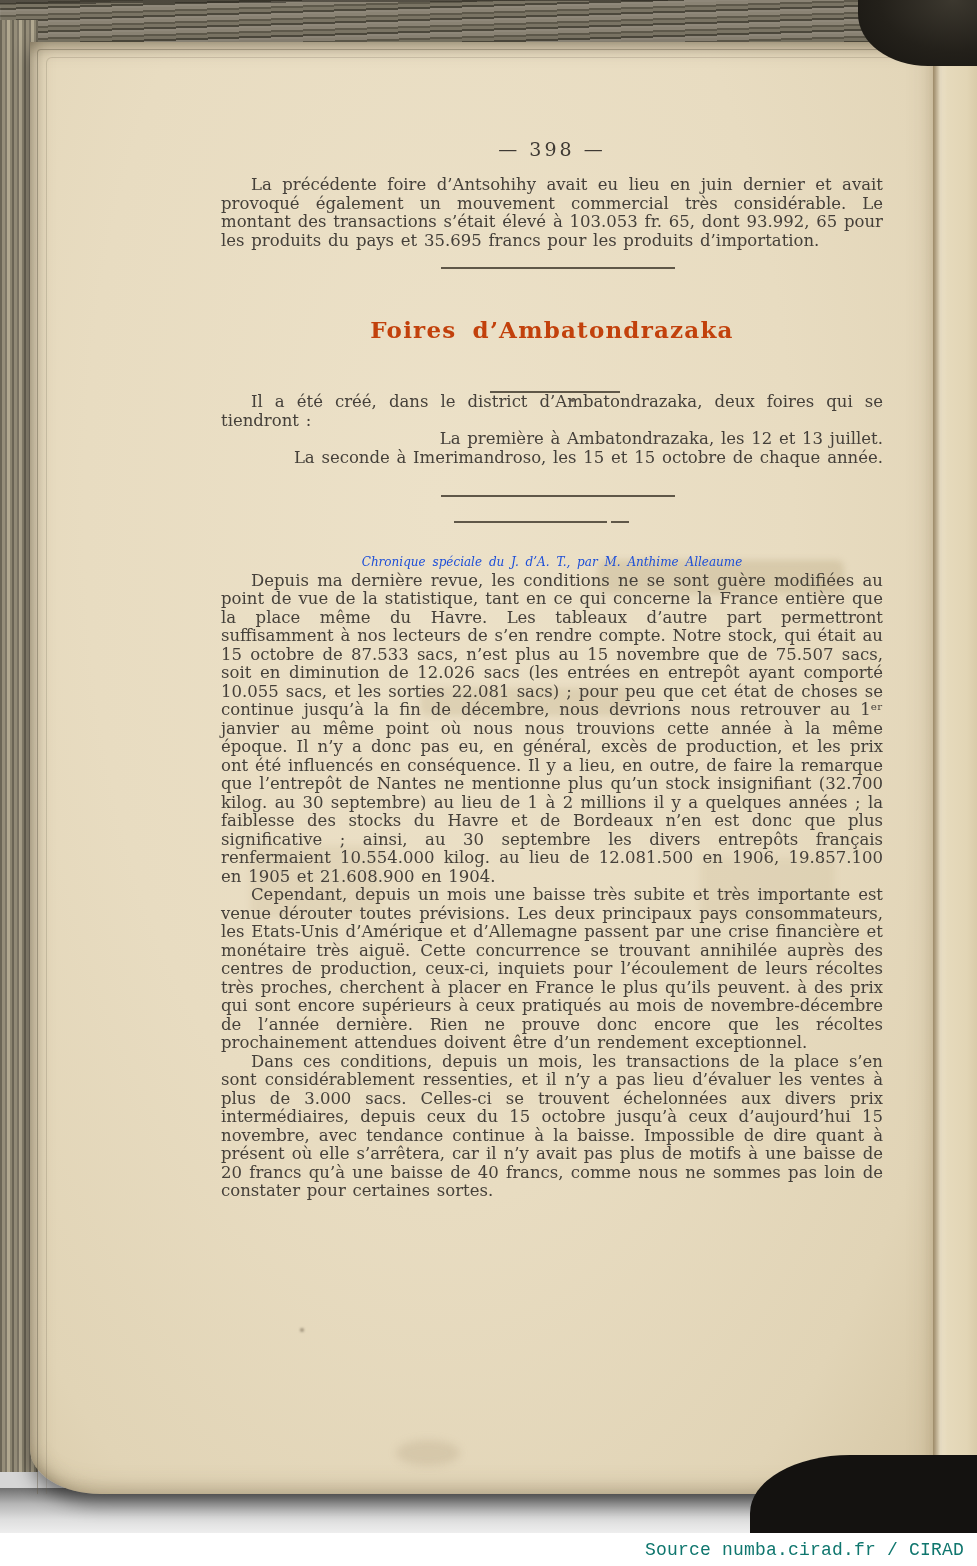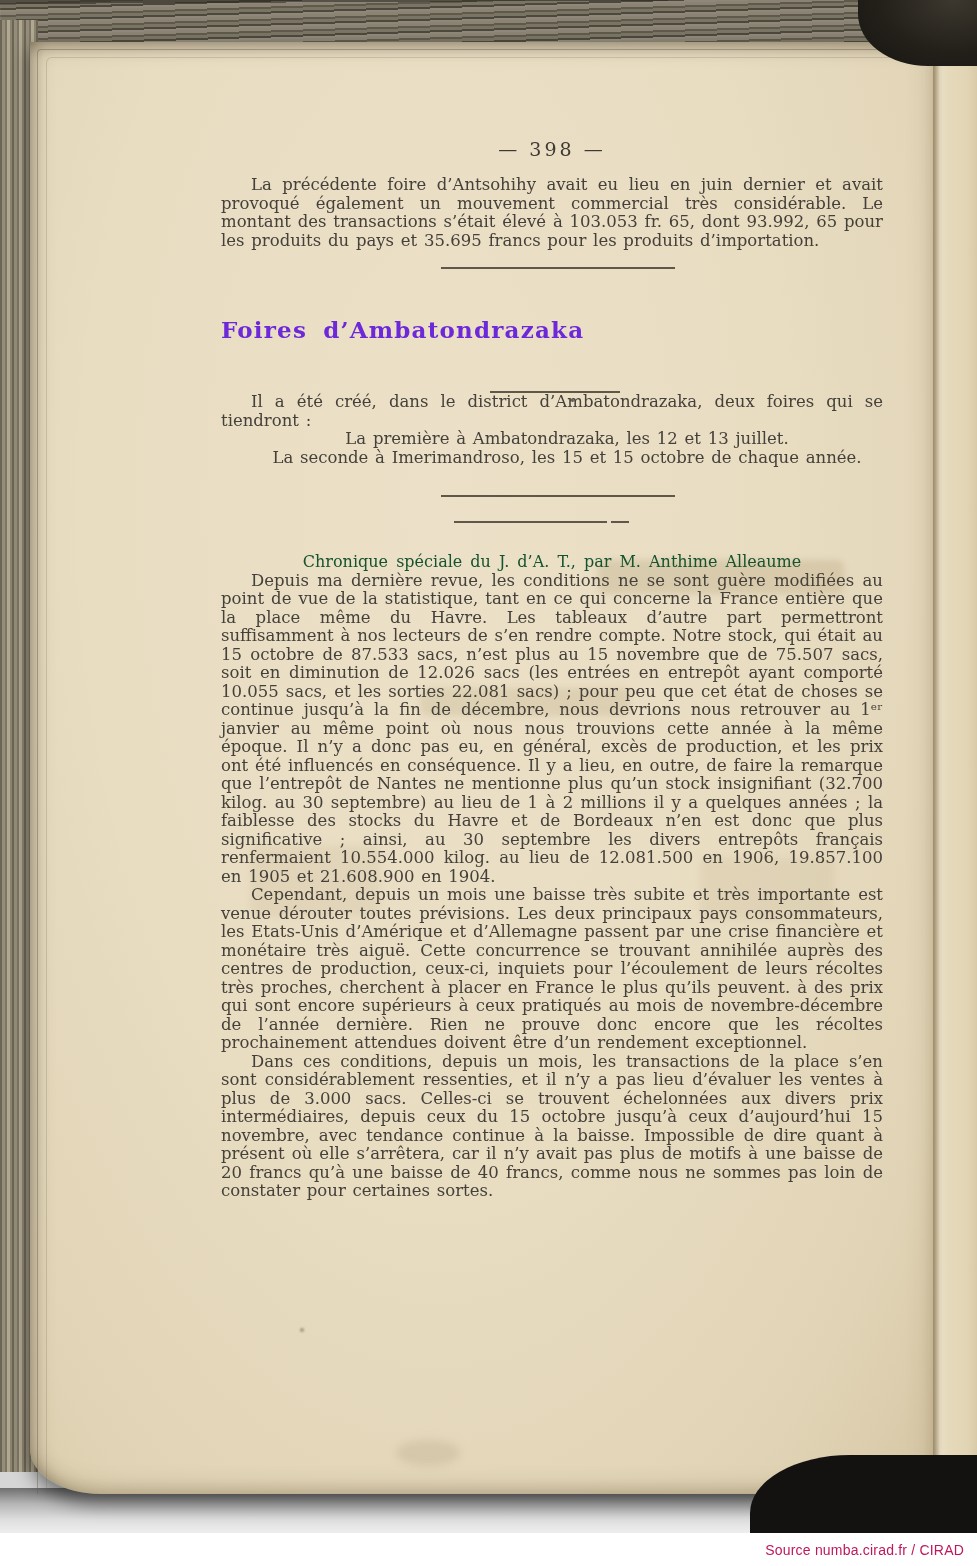--- a/index.html
+++ b/index.html
@@ -50,44 +50,44 @@
     background:radial-gradient(ellipse at 80% 0%,#3c382f 0%,#23201a 55%,#171511 100%);
     border-bottom-left-radius:70px 52px;}
 
   
   .cover-black{position:absolute;left:750px;top:1455px;width:227px;height:80px;z-index:7;
     background:#141210;border-top-left-radius:100px 58px;}
 
   
   .footer-bar{position:absolute;left:0;top:1533px;width:977px;height:33px;background:#ffffff;z-index:8;
     display:flex;align-items:center;justify-content:flex-end;padding-right:13px;box-sizing:border-box;}
-  .footer-bar span{font-family:Liberation Sans, sans-serif;font-size:14px;color:#be185d;letter-spacing:.2px;}
+  .footer-bar span{font-family:Liberation Mono, monospace;font-size:18px;color:#0f766e;letter-spacing:.2px;}
 
   
   .smudge{position:absolute;background:rgba(168,146,104,.25);filter:blur(3px);border-radius:8px;z-index:4;}
   .stain{position:absolute;border-radius:50%;z-index:4;}
 
   
   .content{position:absolute;left:185px;top:140px;width:662px;z-index:5;color:#45403a;
     font-size:16.5px;line-height:18.5px;margin-left:36px;}
   .pagenum{height:24px;margin:0 0 12px 0;text-align:center;font-size:19px;letter-spacing:3px;color:#3e3933;}
   .content p{margin:0;text-indent:30px;text-align:justify;word-spacing:1.5px;}
-  p.nojust{text-align:center;}
+  p.nojust{text-align:right;}
   .rule{height:2px;background:#5f5748;border:0;}
   .rule-a{width:234px;margin:17px 0 0 220px;}
   .rule-b{width:130px;margin:48px 0 0 269px;position:relative;}
   .rule-b .dot{position:absolute;left:81px;top:8px;width:3px;height:3px;border-radius:50%;background:#6a6052;}
   .rule-c{width:234px;margin:28px 0 0 220px;}
   .rule-d{width:153px;margin:24px 0 0 233px;position:relative;}
   .rule-d::after{content:"";position:absolute;left:157px;top:0;width:18px;height:2px;background:#5f5748;}
-  h1{margin:48px 0 0 0;font-size:23px;line-height:26px;font-weight:bold;
-     letter-spacing:1.2px;word-spacing:7px;color:#6d28d9;}
+  h1{margin:48px 0 0 0;text-align:center;font-size:23px;line-height:26px;font-weight:bold;
+     letter-spacing:1.2px;word-spacing:7px;color:#c2410c;}
   .gap-h{margin-top:50px;}
   .intro{margin-top:22px;}
-  .byline{margin-top:30px;text-align:center;font-size:16px;word-spacing:3px;color:#14532d;}
+  .byline{margin-top:30px;text-align:center;font-style:italic;font-size:12px;word-spacing:3px;color:#1d4ed8;}
   .body-a{margin-top:18px;}
 </style>
 </head>
 <body>
 
 <div class="scene">
 
   <div class="bed-strip"></div>
   <div class="top-stack"></div>
   <div class="left-stack"></div>

